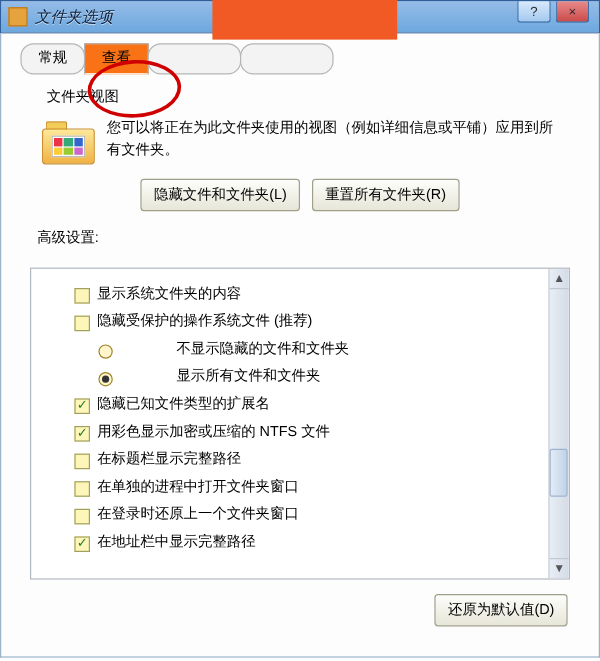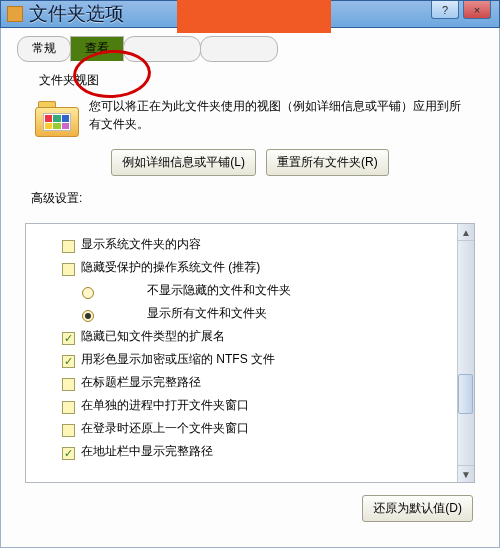--- a/index.html
+++ b/index.html
@@ -15,28 +15,28 @@
   .titlebar {
     background: linear-gradient(#95bce8, #6da8de);
     height: 28px;
     border: 1px solid #2f5f9a;
     display: flex;
     align-items: center;
     padding: 0 6px;
     position: relative;
   }
   .titlebar .icon { width:16px;height:16px;margin-right:6px;background:#e6a23c;border:1px solid #b9781a;}
-  .titlebar .title { color:#0b1d3a; font-size:19px; text-shadow:0 1px #cde; }
+  .titlebar .title { color:#0b1d3a; font-size:13px; text-shadow:0 1px #cde;font-style:italic; }
   .orange-block { position:absolute; left:176px; top:-2px; width:154px; height:34px; background:#f15a24; z-index:3;}
   .caption-buttons { position:absolute; right:8px; top:0; display:flex; gap:4px;}
   .cap { width:28px; height:18px; background:linear-gradient(#d9e9fb,#a4c9ef); border:1px solid #3a6ea5; border-top:none; border-radius:0 0 3px 3px; color:#2b2b2b; display:flex; align-items:center; justify-content:center; font-size:11px;}
   .cap.close { background:linear-gradient(#e78b8b,#cc4a4a); }
   .window-body { border:1px solid #9db3cc; border-top:none; padding:8px 12px 12px; background:#fdfdfd; height:520px; position:relative;}
   .tabs { display:flex; margin-bottom:10px; margin-left:4px; position:relative;}
-  .tab { border:1px solid #b5b5b5; border-bottom:1px solid #fff; padding:3px 14px 4px; background:#4d7c0f; font-size:12px; margin-right:-1px; position:relative;}
+  .tab { border:1px solid #b5b5b5; border-bottom:1px solid #fff; padding:3px 14px 4px; background:#f97316; font-size:12px; margin-right:-1px; position:relative;}
   .tab.inactive { background:#f3f3f3; border-bottom:1px solid #b5b5b5; z-index:0;border-radius:11px;}
   .tab.hidden-tab { color:transparent; border-color:#b5b5b5;}
   .sect-label { margin:6px 0 4px 26px;}
   .infobox { display:flex; align-items:flex-start; margin:4px 8px 10px 8px; gap:10px;}
   .folder-icon { width:44px; height:38px; position:relative; margin-top:8px; margin-left:14px;}
   .folder-icon .tab-i{position:absolute;left:3px;top:0;width:18px;height:8px;background:#f2cd5a;border:1px solid #c9902f;border-bottom:none;border-radius:2px 2px 0 0;}
   .folder-icon .body-i{position:absolute;left:0;top:6px;width:44px;height:30px;background:linear-gradient(#fde89a,#f0b244);border:1px solid #c9902f;border-radius:3px;}
   .folder-icon .grid{position:absolute;left:8px;top:12px;width:28px;height:18px;background:#fff;border:1px solid #bbb;display:grid;grid-template-columns:repeat(3,1fr);grid-template-rows:repeat(2,1fr);gap:1px;padding:1px;}
   .folder-icon .grid div{ background:#e34;}
   .folder-icon .grid div:nth-child(2){background:#3a7;}
@@ -103,21 +103,21 @@
           <div></div>
           <div></div>
           <div></div>
           <div></div>
         </div>
     </div>
     <div class="info-text">您可以将正在为此文件夹使用的视图（例如详细信息或平铺）应用到所有文件夹。</div>
   </div>
 
   <div class="btnrow">
-    <button class="btn">例如详细信息或平铺(L)</button>
+    <button class="btn">隐藏文件和文件夹(L)</button>
     <button class="btn">重置所有文件夹(R)</button>
   </div>
 
   <div class="adv-label">高级设置:</div>
 
   <div class="treebox">
     <div class="tree" id="tree">
         <div class="tree-row ind-1">
           <span class="chk"></span>
           <span>显示系统文件夹的内容</span>

